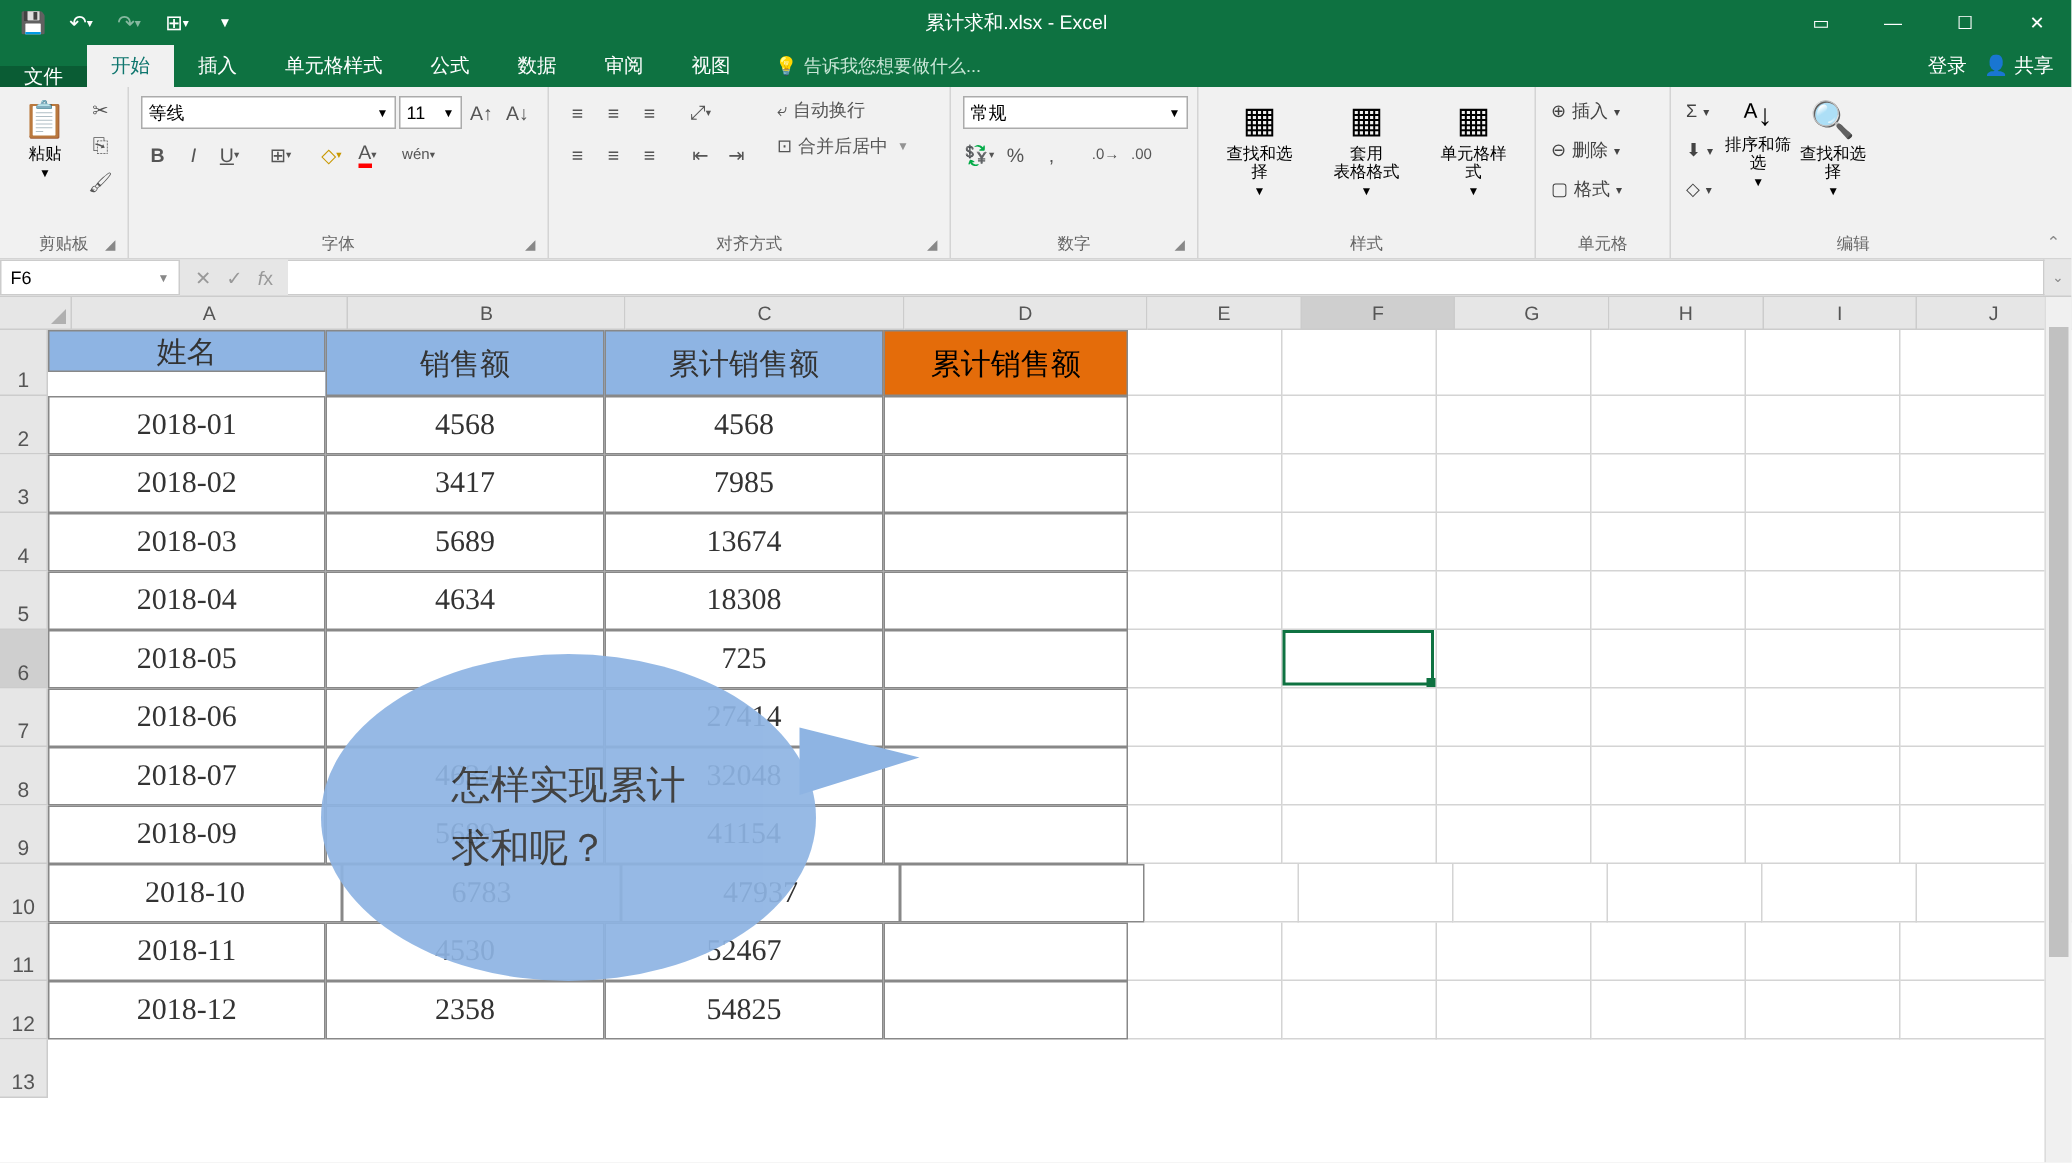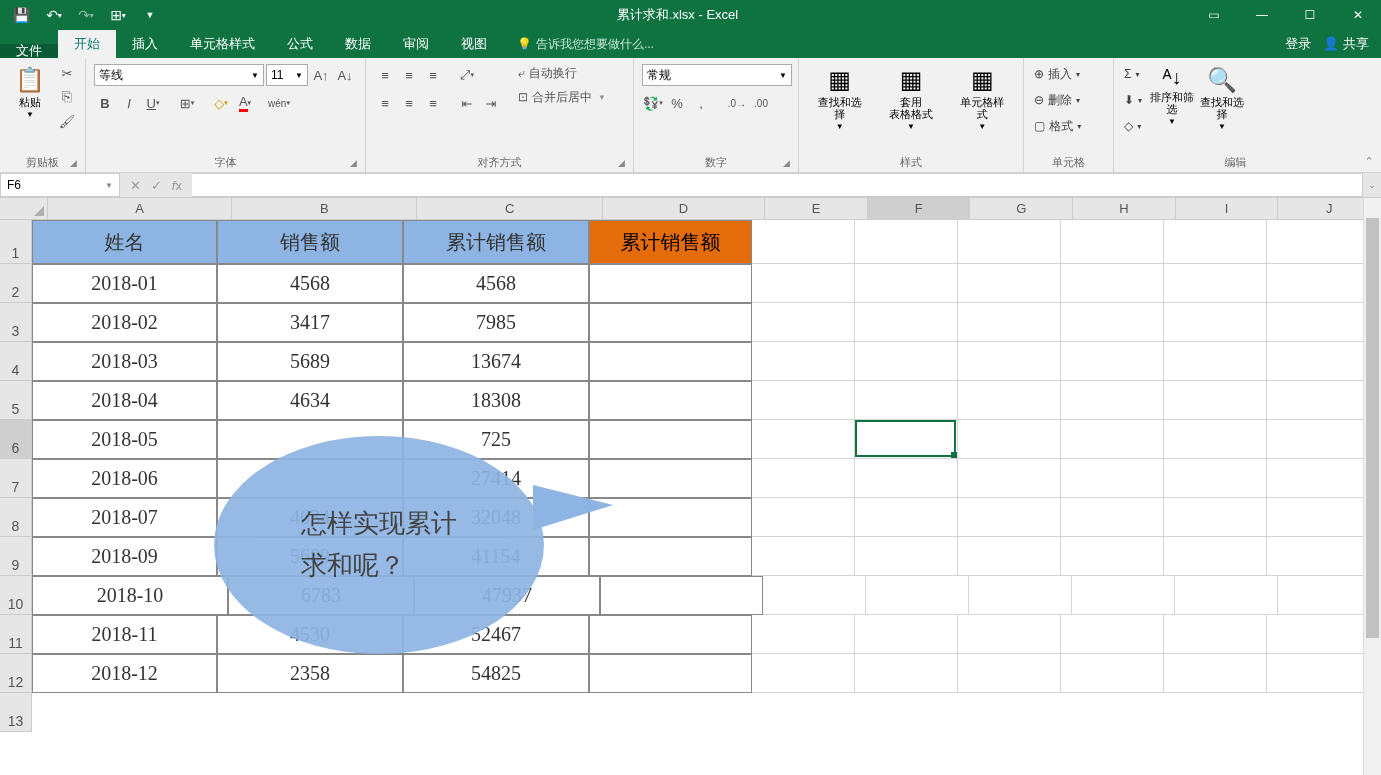--- a/index.html
+++ b/index.html
@@ -346,21 +346,21 @@
         <div class="row-h" style="height:39px">7</div>
         <div class="row-h" style="height:39px">8</div>
         <div class="row-h" style="height:39px">9</div>
         <div class="row-h" style="height:39px">10</div>
         <div class="row-h" style="height:39px">11</div>
         <div class="row-h" style="height:39px">12</div>
         <div class="row-h" style="height:39px">13</div>
       </div>
       <div class="cells">
         <div class="cell-row-grid">
-          <div class="cell hdr-blue" style="width:185px;height:44px">姓名</div>
+          <div class="cell hdr-blue" style="width:185px;height:28px">姓名</div>
           <div class="cell hdr-blue" style="width:186px;height:44px">销售额</div>
           <div class="cell hdr-blue" style="width:186px;height:44px">累计销售额</div>
           <div class="cell hdr-orange" style="width:163px;height:44px">累计销售额</div>
           <div class="cell" style="width:103px;height:44px"></div>
           <div class="cell" style="width:103px;height:44px"></div>
           <div class="cell" style="width:103px;height:44px"></div>
           <div class="cell" style="width:103px;height:44px"></div>
           <div class="cell" style="width:103px;height:44px"></div>
           <div class="cell" style="width:103px;height:44px"></div>
         </div>

